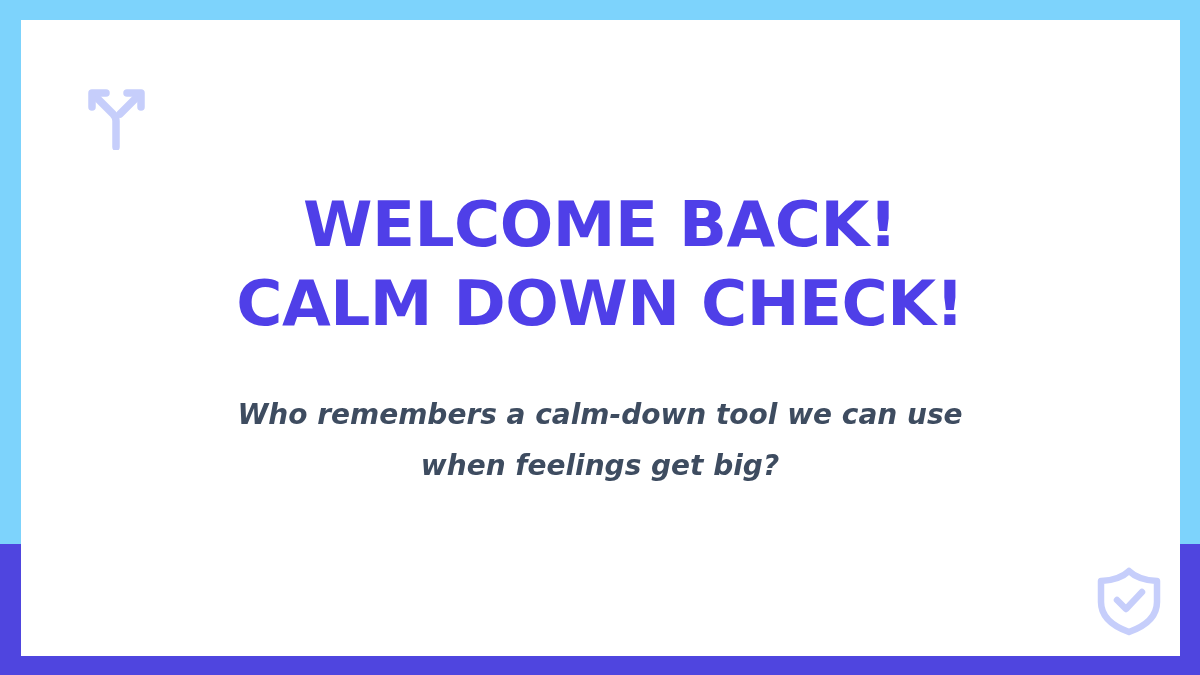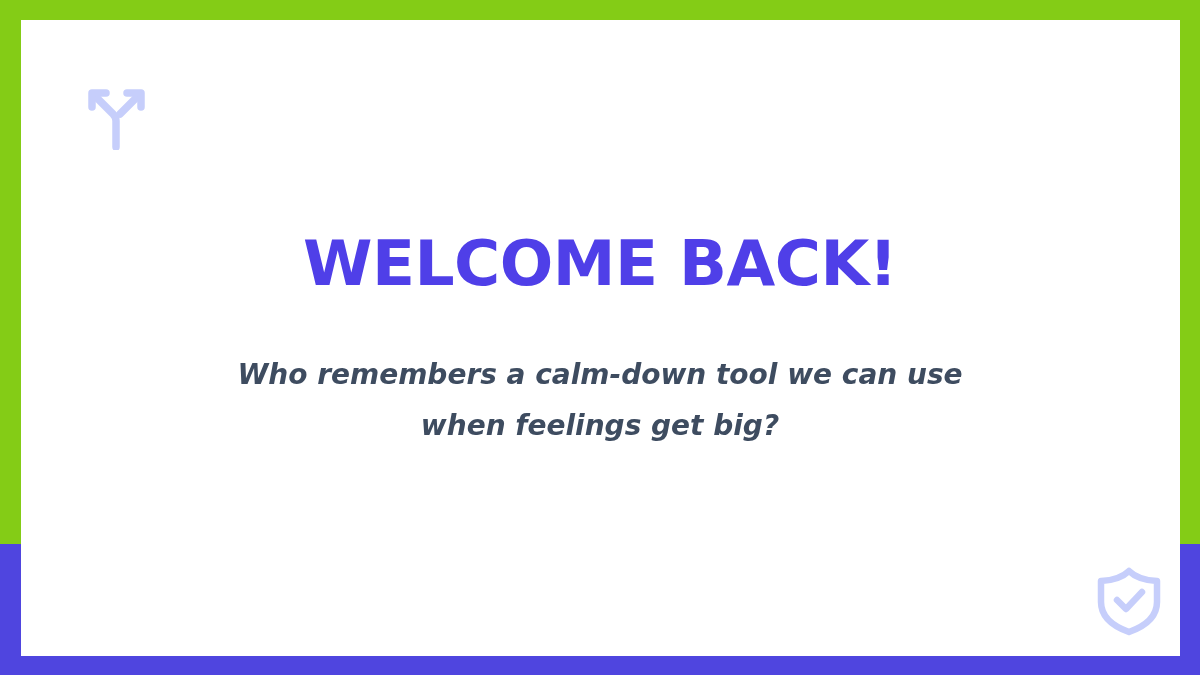--- a/index.html
+++ b/index.html
@@ -12,21 +12,21 @@
 
   body {
     font-family: "Liberation Sans", sans-serif;
     background: #4f45df;
   }
 
   .slide {
     position: relative;
     width: 1200px;
     height: 544px;
-    background: #84cc16;
+    background: #7dd3fc;
   }
 
   .slide-panel {
     position: absolute;
     left: 21px;
     top: 20px;
     width: 1159px;
     height: 636px;
     background: #ffffff;
   }
@@ -115,19 +115,20 @@
         <polyline points="23,34 32,43 48,26" fill="none" stroke="#c6cefb" stroke-width="6.5" stroke-linecap="round" stroke-linejoin="round"></polyline>
       </svg>
     </span>
 
   </div>
 
   <div class="content">
 
     <h1 class="title">
       <span class="title-line">WELCOME BACK!</span>
+      <span class="title-line">CALM DOWN CHECK!</span>
     </h1>
 
     <p class="subtitle">Who remembers a calm-down tool we can use when feelings get big?</p>
 
   </div>
 
 </div>
 
 </body></html>

